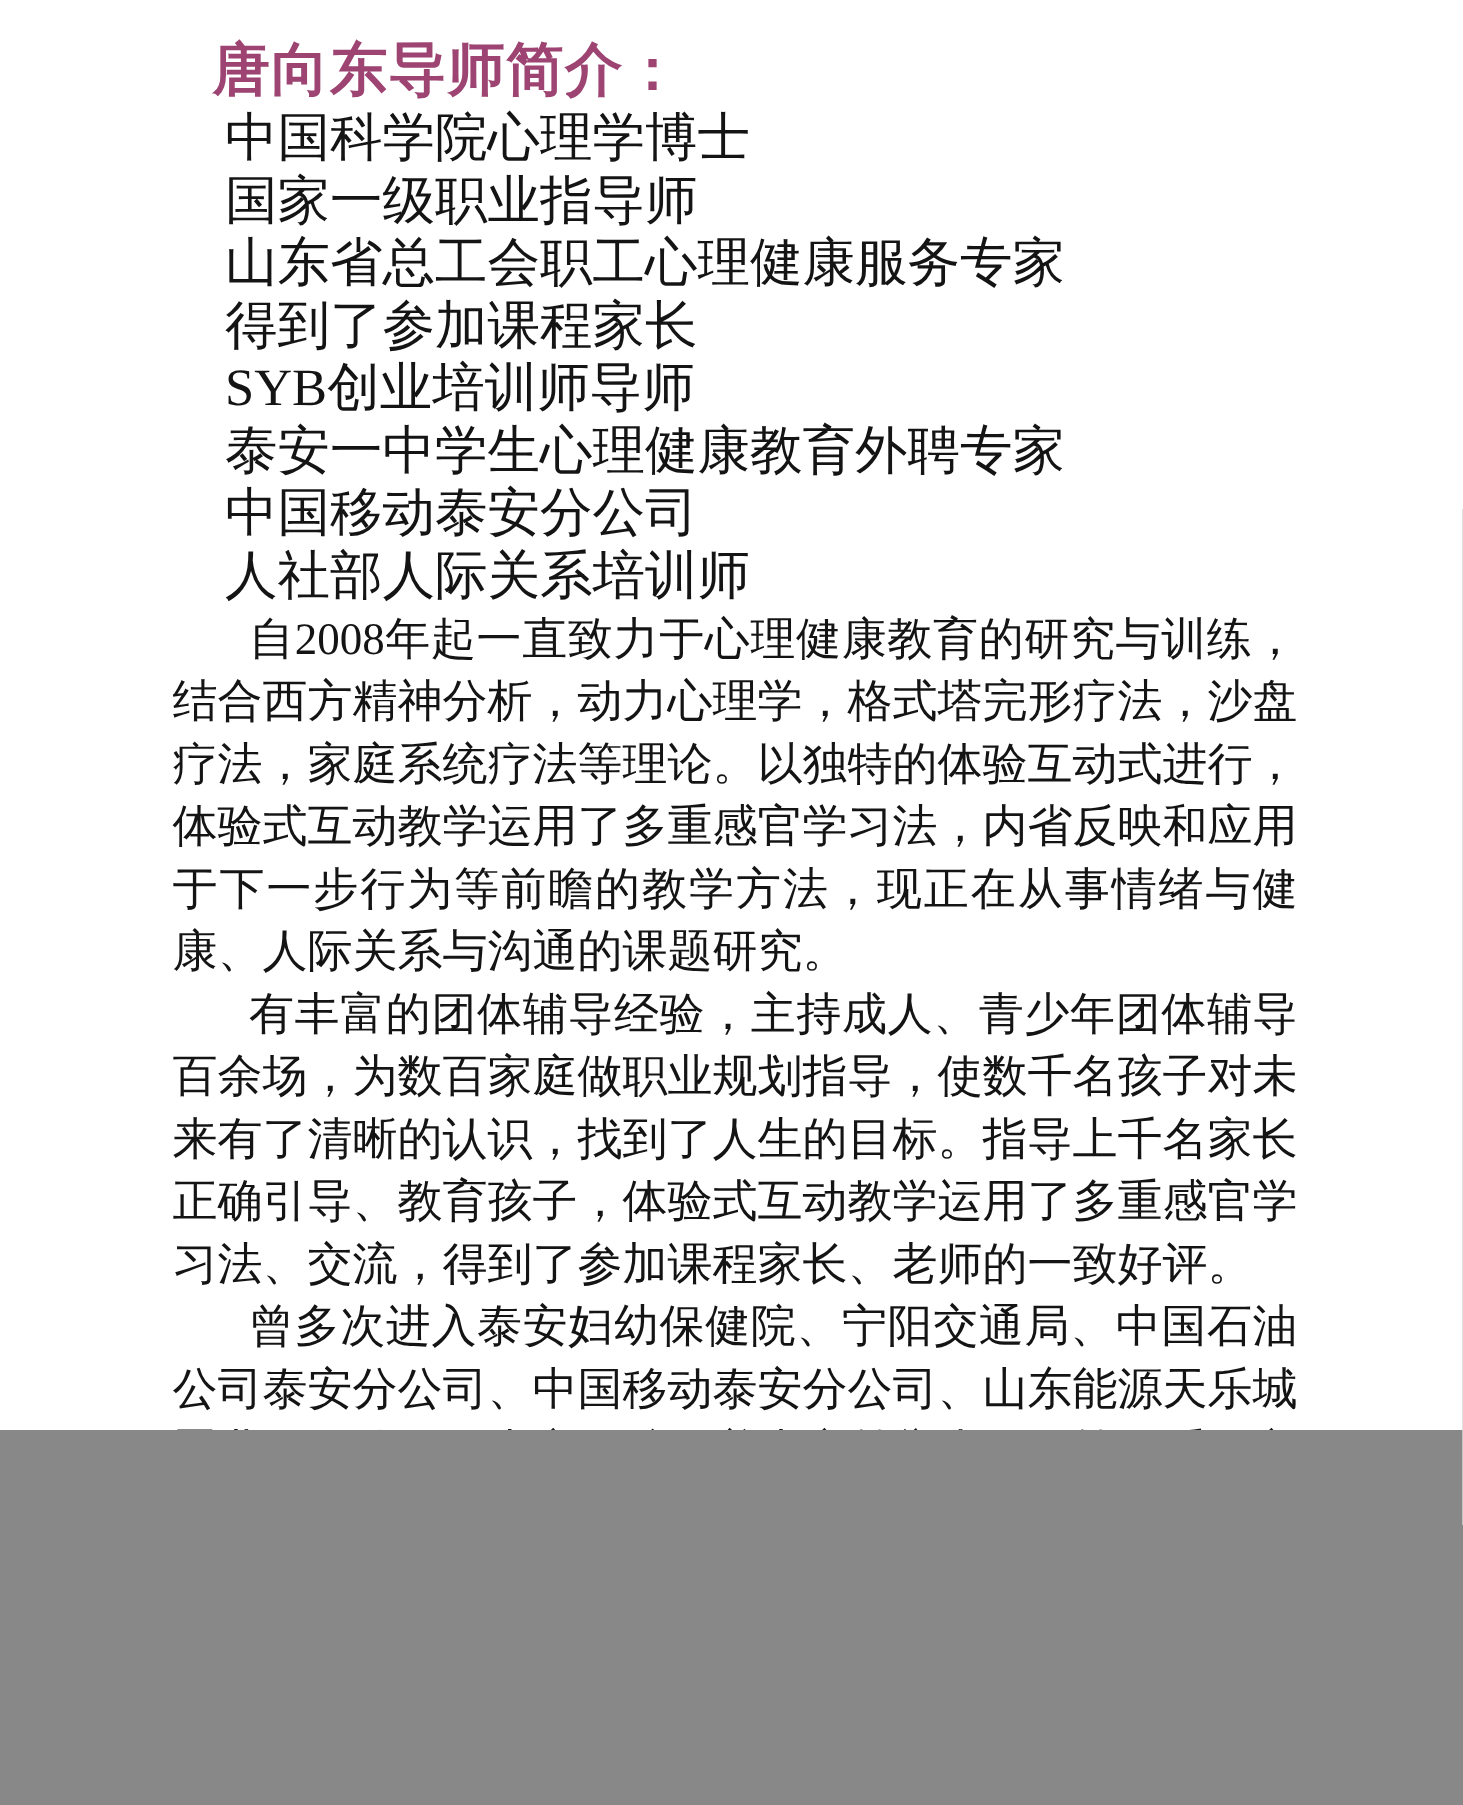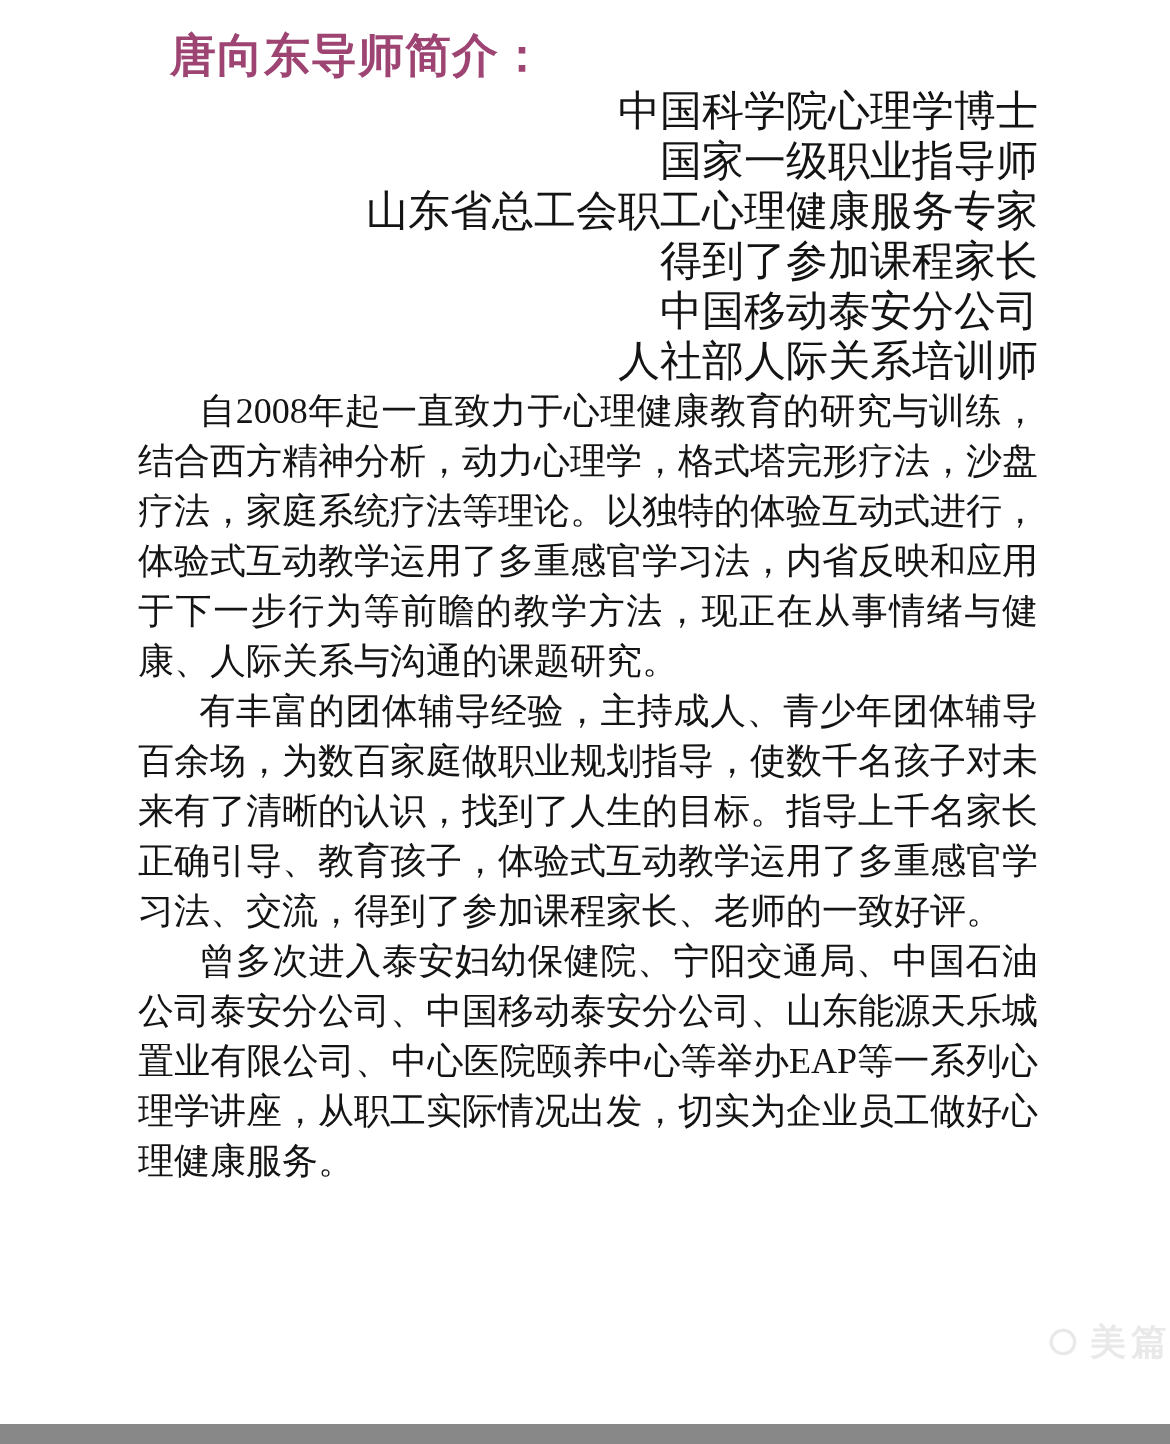--- a/index.html
+++ b/index.html
@@ -10,21 +10,21 @@
   }
   * { box-sizing: border-box; }
   html, body { margin: 0; padding: 0; }
   body {
     background: #888;
     font-family: "Liberation Serif", "DejaVu Serif", serif;
   }
   .page {
     position: relative;
     width: 1170px;
-    height: 1424px;
+    height: 1144px;
     margin: 0 auto;
     background: var(--page-bg);
     overflow: hidden;
     color: var(--body-text);
   }
   .content {
     position: absolute;
     left: 138px;
     top: 28px;
     width: 900px;
@@ -36,21 +36,20 @@
     font-weight: 700;
     color: var(--accent);
     letter-spacing: 1px;
   }
   .cred-list { margin: 0; padding: 0; }
   .cred {
     margin-left: 42px;
     font-size: 42px;
     line-height: 50px;
     white-space: nowrap;
-    text-align: right;
   }
   .para {
     margin: 0;
     font-size: 36px;
     line-height: 50px;
     text-align: justify;
     text-indent: 1.7em;
     word-break: break-all;
   }
   .watermark-main {
@@ -92,20 +91,22 @@
 <div class="page">
   <div class="content">
 
     <h1 class="title">唐向东导师简介：</h1>
 
     <div class="cred-list">
       <div class="cred">中国科学院心理学博士</div>
       <div class="cred">国家一级职业指导师</div>
       <div class="cred">山东省总工会职工心理健康服务专家</div>
       <div class="cred">得到了参加课程家长</div>
+      <div class="cred">SYB创业培训师导师</div>
+      <div class="cred">泰安一中学生心理健康教育外聘专家</div>
       <div class="cred">中国移动泰安分公司</div>
       <div class="cred">人社部人际关系培训师</div>
     </div>
 
     <p class="para">自2008年起一直致力于心理健康教育的研究与训练，结合西方精神分析，动力心理学，格式塔完形疗法，沙盘疗法，家庭系统疗法等理论。以独特的体验互动式进行，体验式互动教学运用了多重感官学习法，内省反映和应用于下一步行为等前瞻的教学方法，现正在从事情绪与健康、人际关系与沟通的课题研究。</p>
     <p class="para">有丰富的团体辅导经验，主持成人、青少年团体辅导百余场，为数百家庭做职业规划指导，使数千名孩子对未来有了清晰的认识，找到了人生的目标。指导上千名家长正确引导、教育孩子，体验式互动教学运用了多重感官学习法、交流，得到了参加课程家长、老师的一致好评。</p>
     <p class="para">曾多次进入泰安妇幼保健院、宁阳交通局、中国石油公司泰安分公司、中国移动泰安分公司、山东能源天乐城置业有限公司、中心医院颐养中心等举办EAP等一系列心理学讲座，从职工实际情况出发，切实为企业员工做好心理健康服务。</p>
 
   </div>
 

